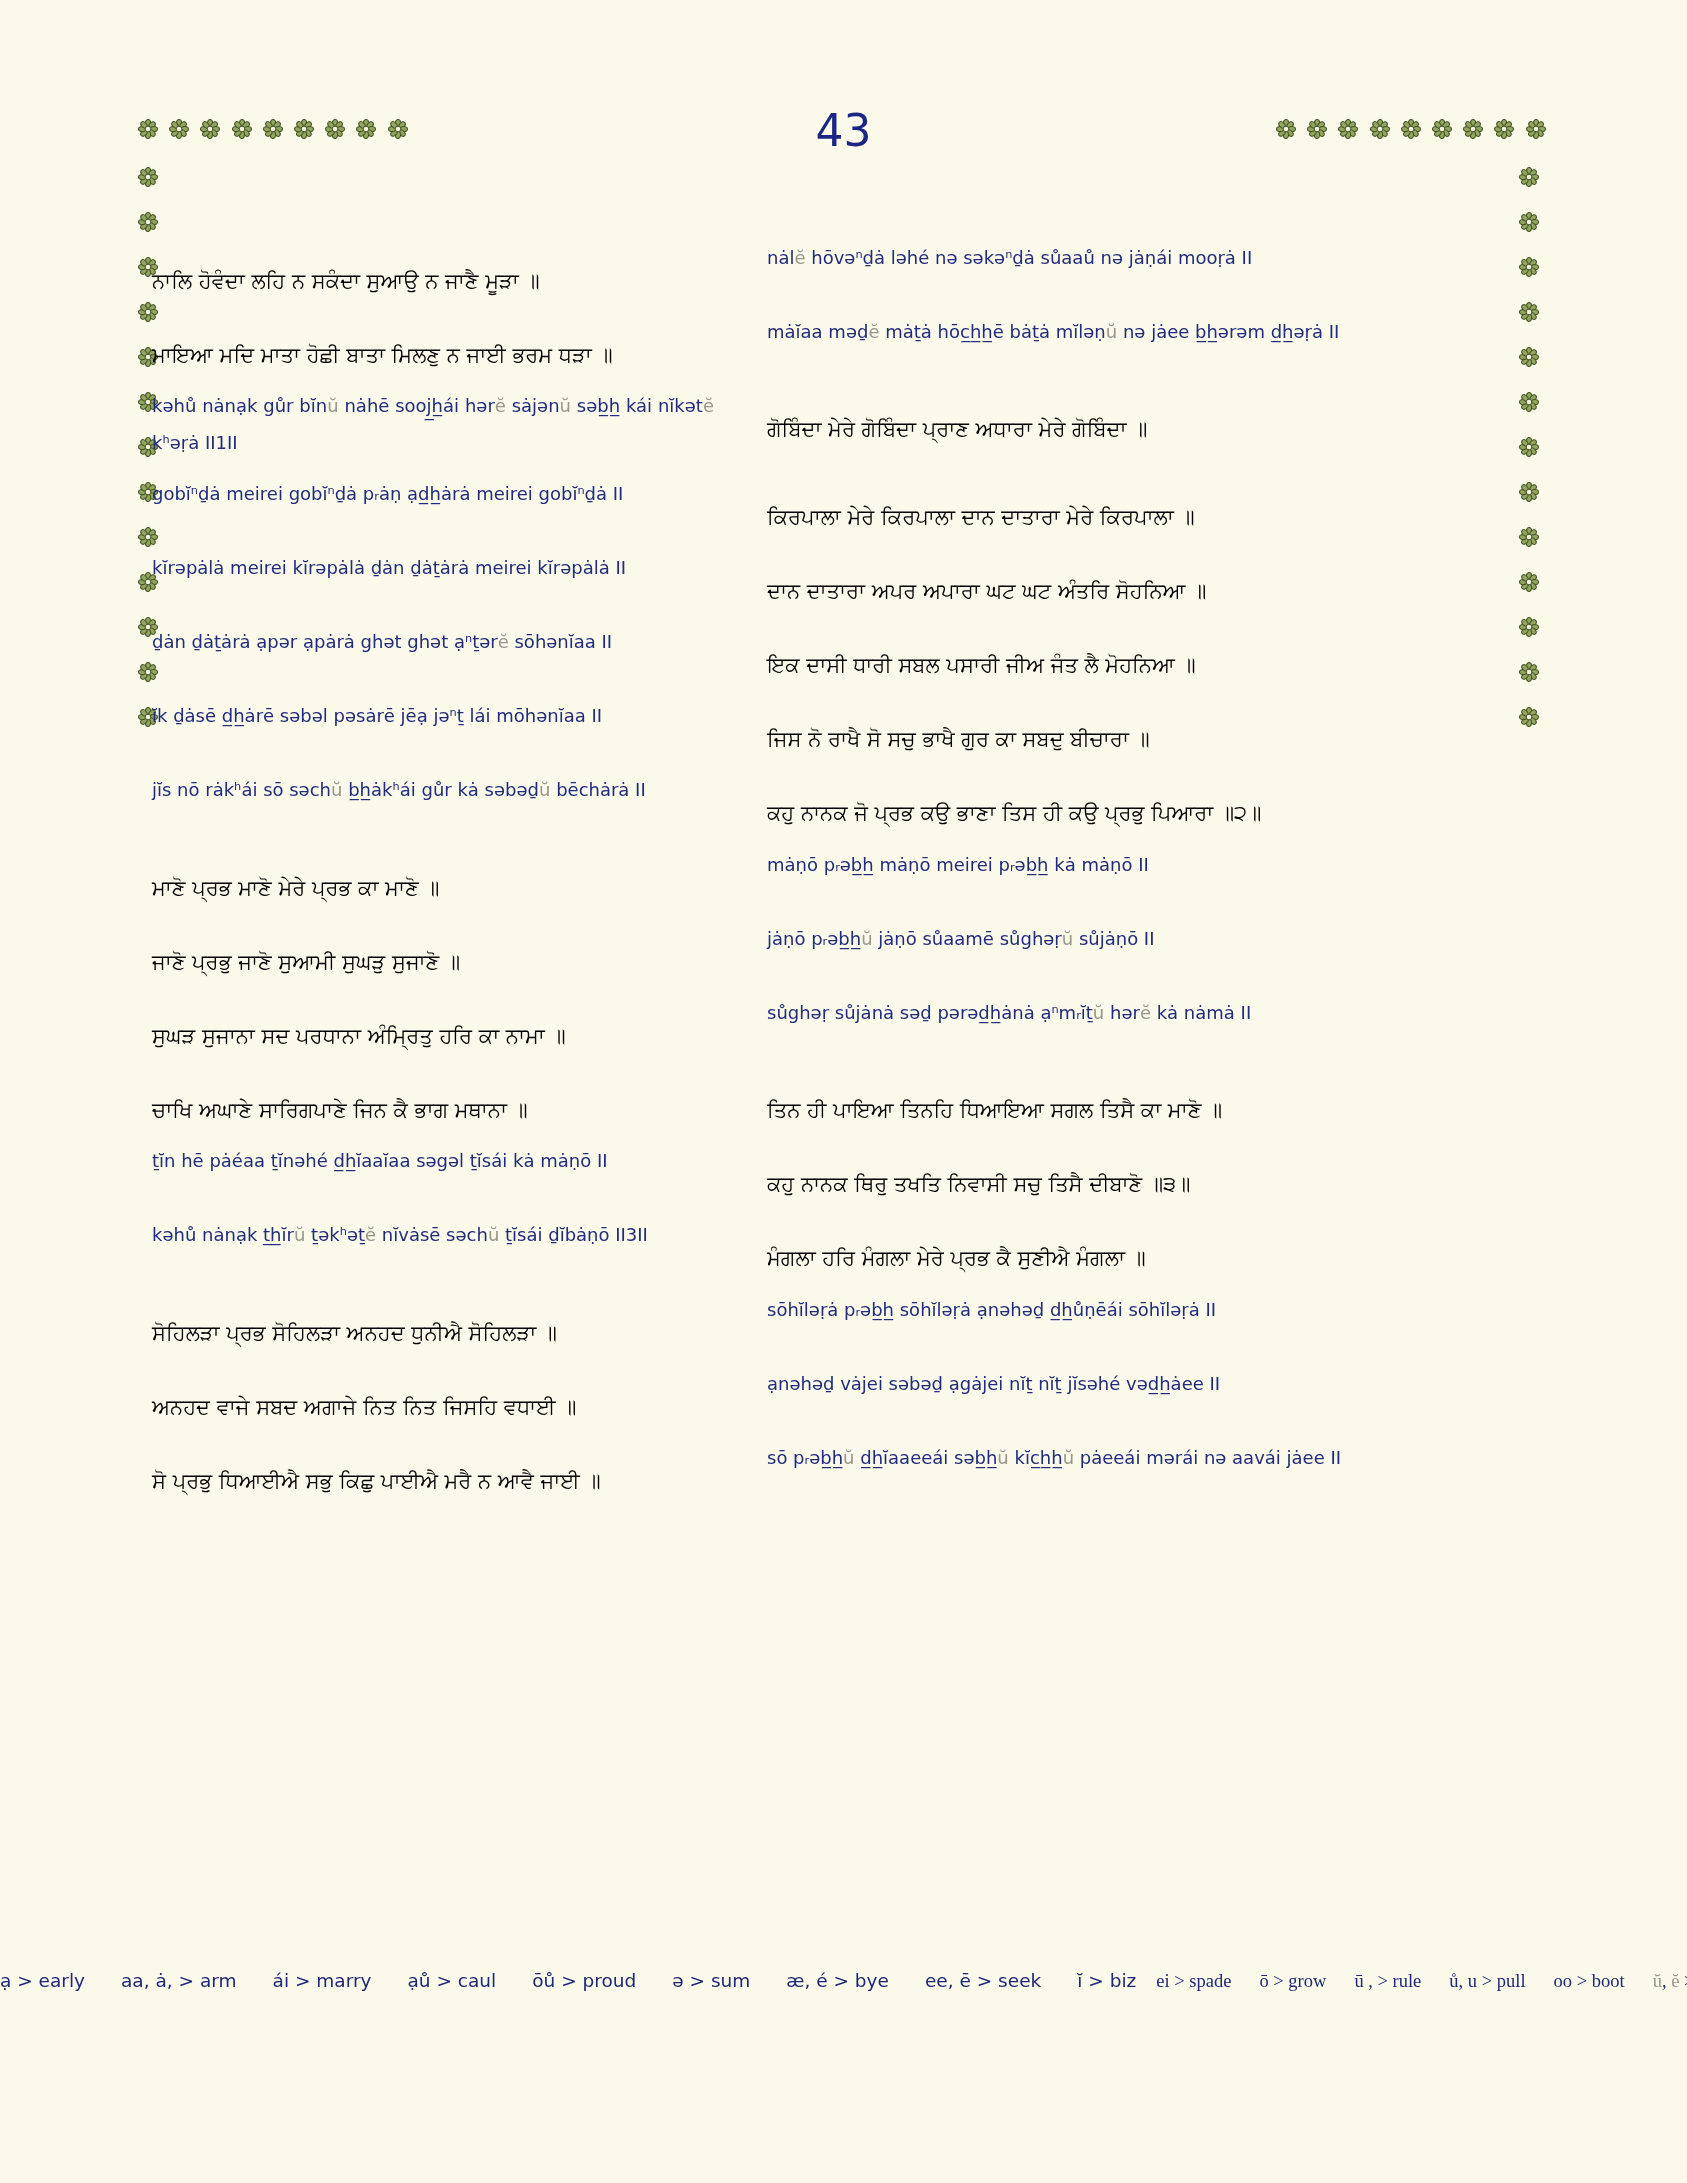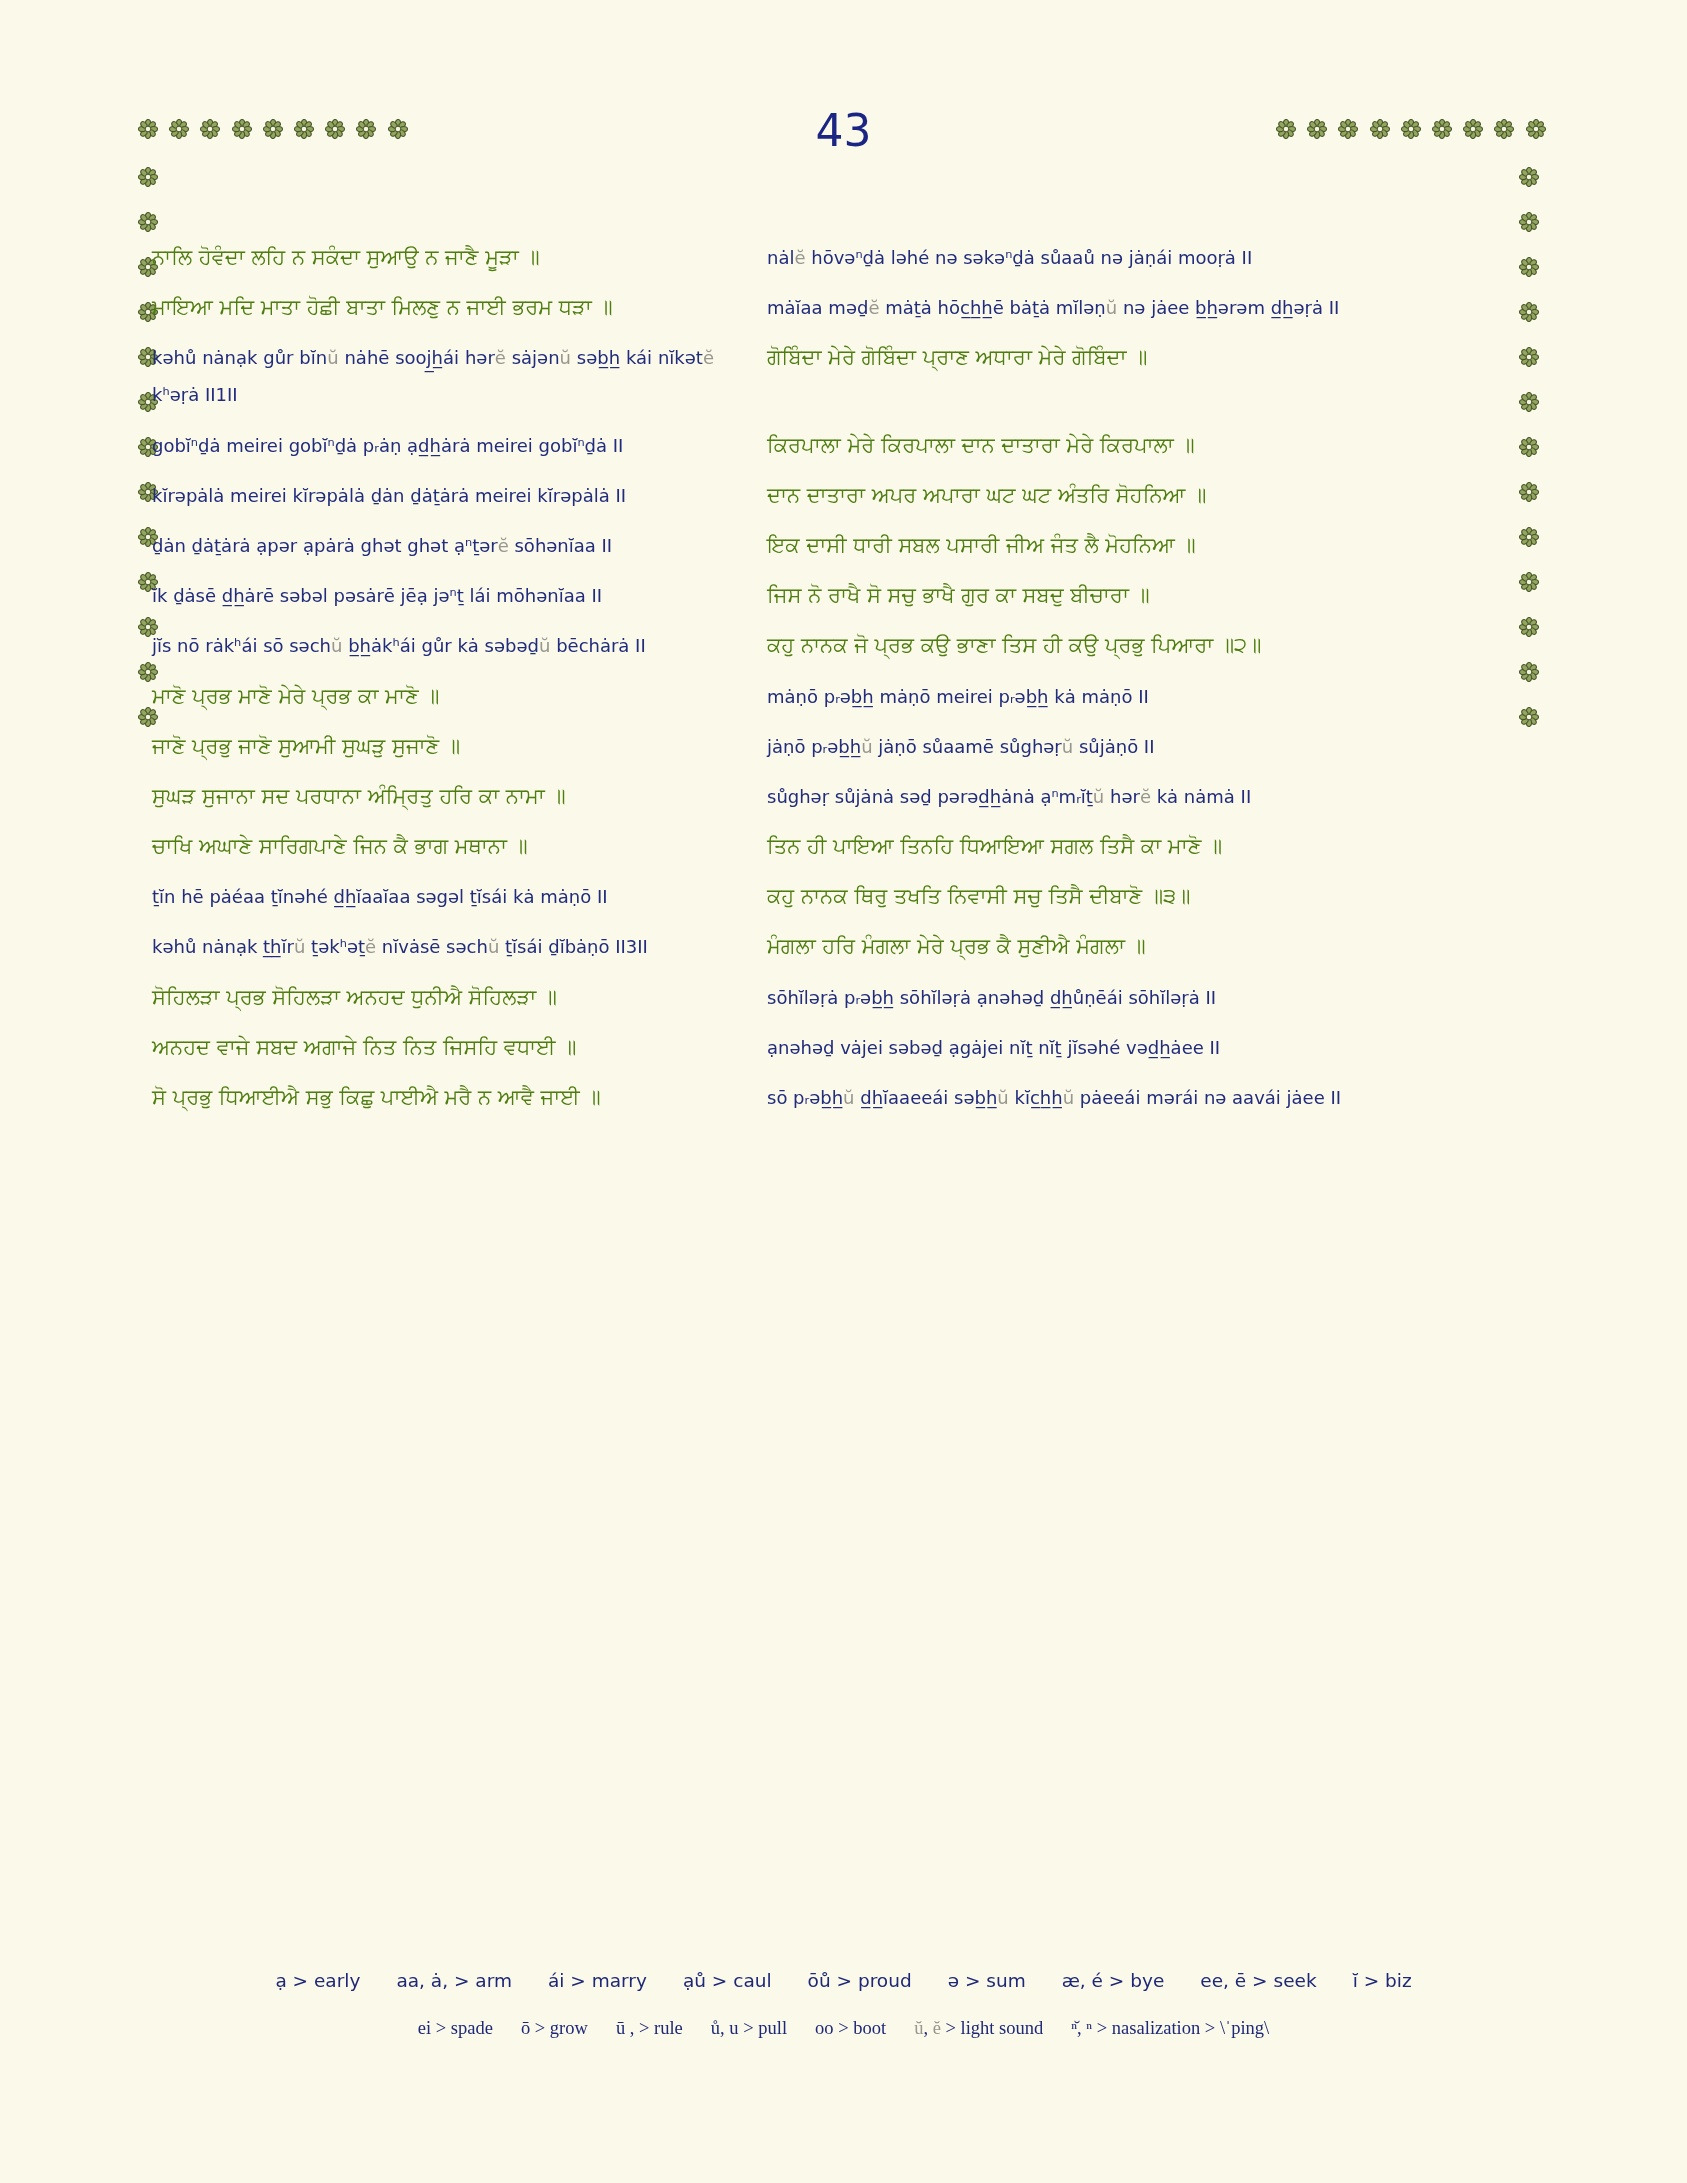--- a/index.html
+++ b/index.html
@@ -26,33 +26,34 @@
   
   .verses{
     position:absolute;left:152px;top:239px;width:1370px;
     display:grid;
     grid-template-columns:562px 754px;
     column-gap:53px;
     row-gap:13.2px;
   }
   .gu{
     font-size:21px;line-height:37px;
-    color:#4d7c0f;
+    color:#000000;
     text-align:justify;
+    margin-top:24px;
   }
   .tr{
     font-size:18px;line-height:37px;
     color:#212c7c;
     text-align:justify;
   }
   .gr{color:#98978f;}
   
   .pkey{
     position:absolute;left:0;top:1968px;width:100%;
-    display:flex;flex-direction:column;align-items:center;gap:20px;
+    display:flex;flex-direction:row;align-items:center;gap:20px;
     color:#1e2878;
   }
   .pkey-row{display:flex;gap:36px;justify-content:center;}
   .pkey-row2{gap:28px;font-family:Liberation Serif, serif;}
   .pkey-item{font-size:18.5px;line-height:26.5px;white-space:nowrap;}
 </style>
 </head>
 <body>
 
 <div class="page">

